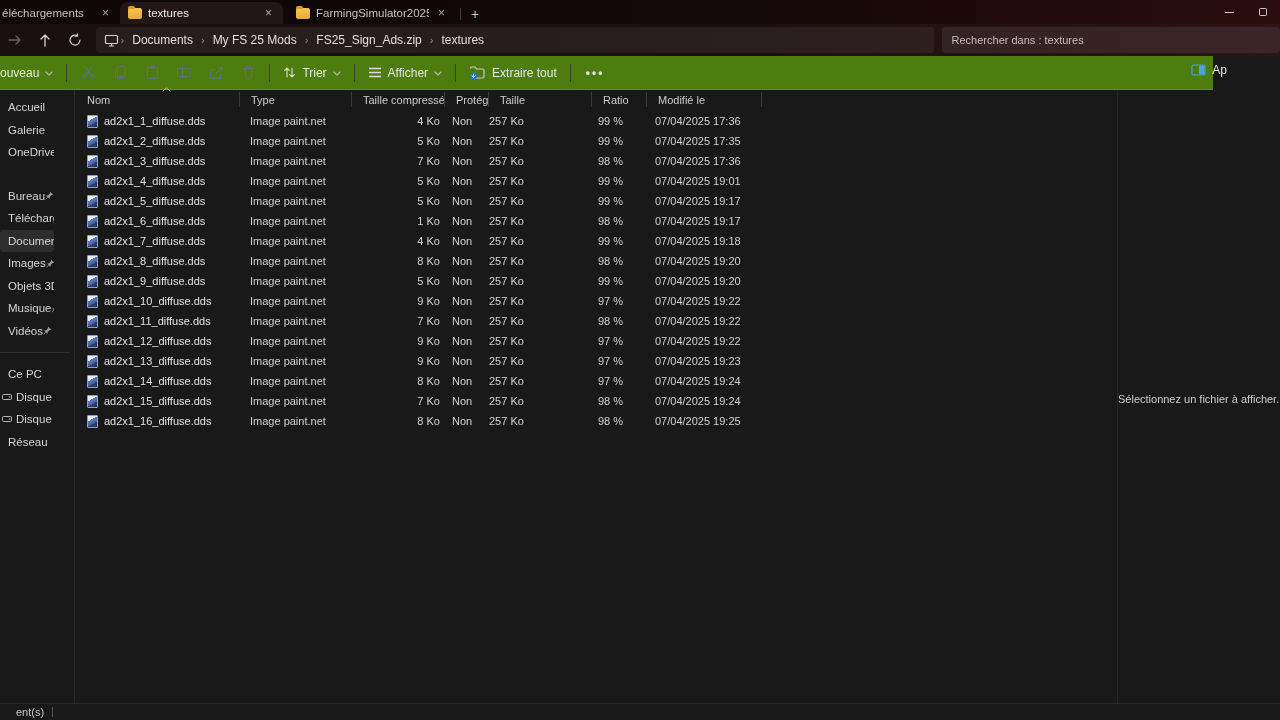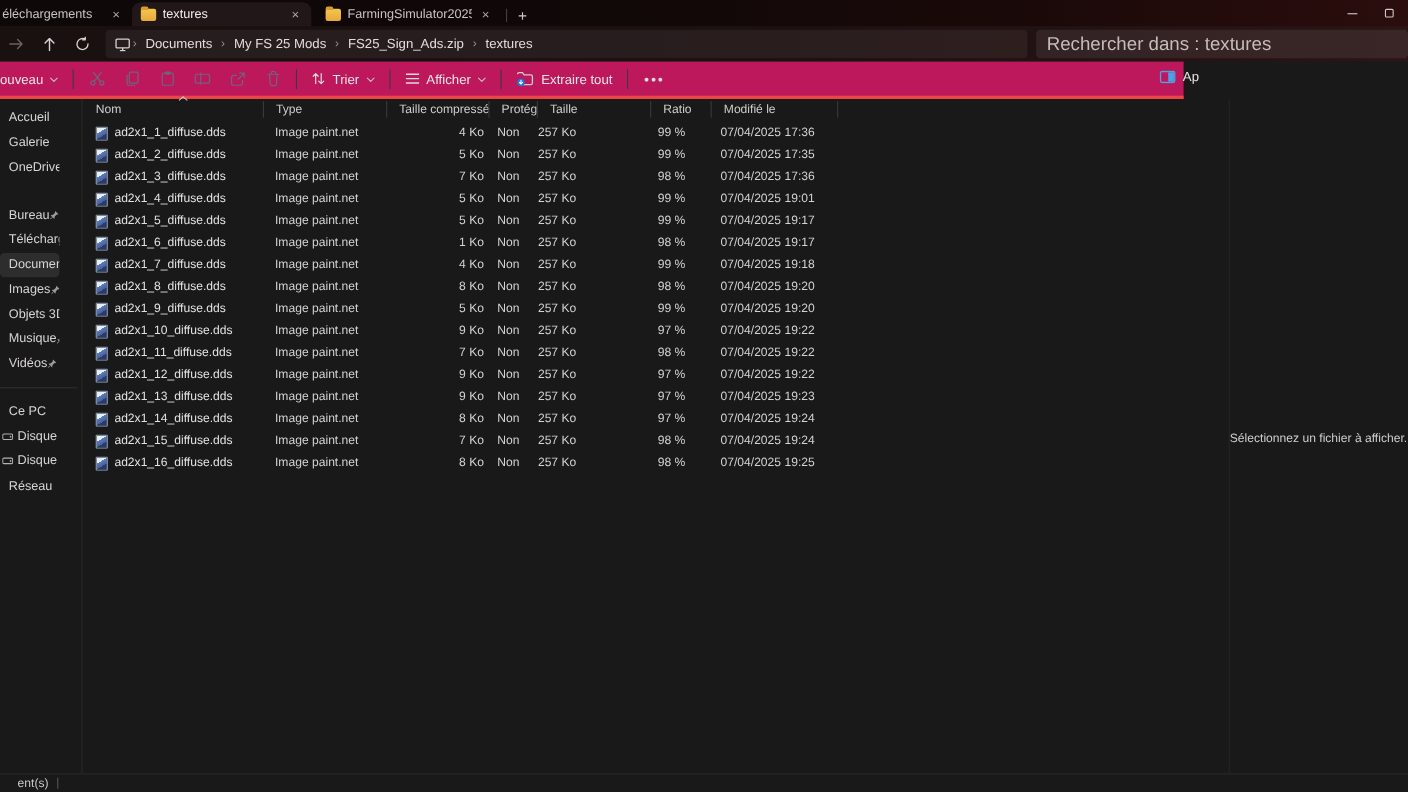--- a/index.html
+++ b/index.html
@@ -34,25 +34,25 @@
     background:linear-gradient(90deg,#191010 0%,#1d1011 55%,#261314 85%,#2b1516 100%);
     display:flex; align-items:center; }
   .navbtn { width:30px; height:26px; display:flex; align-items:center; justify-content:center; }
   .addressfield { height:26px; width:842px; margin-left:6px; border-radius:4px;
     background:rgba(255,255,255,0.055); display:flex; align-items:center; padding:0 8px;
     font-size:12px; color:#e2dcdc; }
   .crumb { padding:0 6px; white-space:nowrap; }
   .crumb-sep { color:#9a9090; font-size:11px; padding:0 2px; }
   .searchfield { height:26px; width:340px; margin-left:8px; border-radius:4px;
     background:rgba(255,255,255,0.075); display:flex; align-items:center; padding:0 10px;
-    font-size:17px; color:#c6bcbc;text-align:right; }
+    font-size:11px; color:#c6bcbc;text-align:right; }
 
   
-  .toolbar { position:absolute; left:0; top:56px; width:1076px; height:34px; background:#be185d;
-    border-bottom:3px solid #ef4444; display:flex; align-items:center; font-size:12px; color:#e8e6e6; }
+  .toolbar { position:absolute; left:0; top:56px; width:1213px; height:34px; background:#4d7c0f;
+    border-bottom:1px solid #ef4444; display:flex; align-items:center; font-size:12px; color:#e8e6e6; }
   .tbtn { display:flex; align-items:center; gap:6px; padding:0 8px; height:28px; border-radius:4px; }
   .tbtn .cd { margin-top:2px; }
   .tb-div { width:1px; height:18px; background:#3a3a3a; margin:0 5px; }
   .icbtn { width:32px; height:28px; display:flex; align-items:center; justify-content:center; }
   .dis { opacity:.85; }
   .more { letter-spacing:2px; font-weight:bold; color:#e0dede; padding:0 10px; }
   .previewtoggle { position:absolute; right:-14px; top:7px; display:flex; align-items:center;
     gap:6px; color:#e8e6e6; font-size:12px; }
 
   

